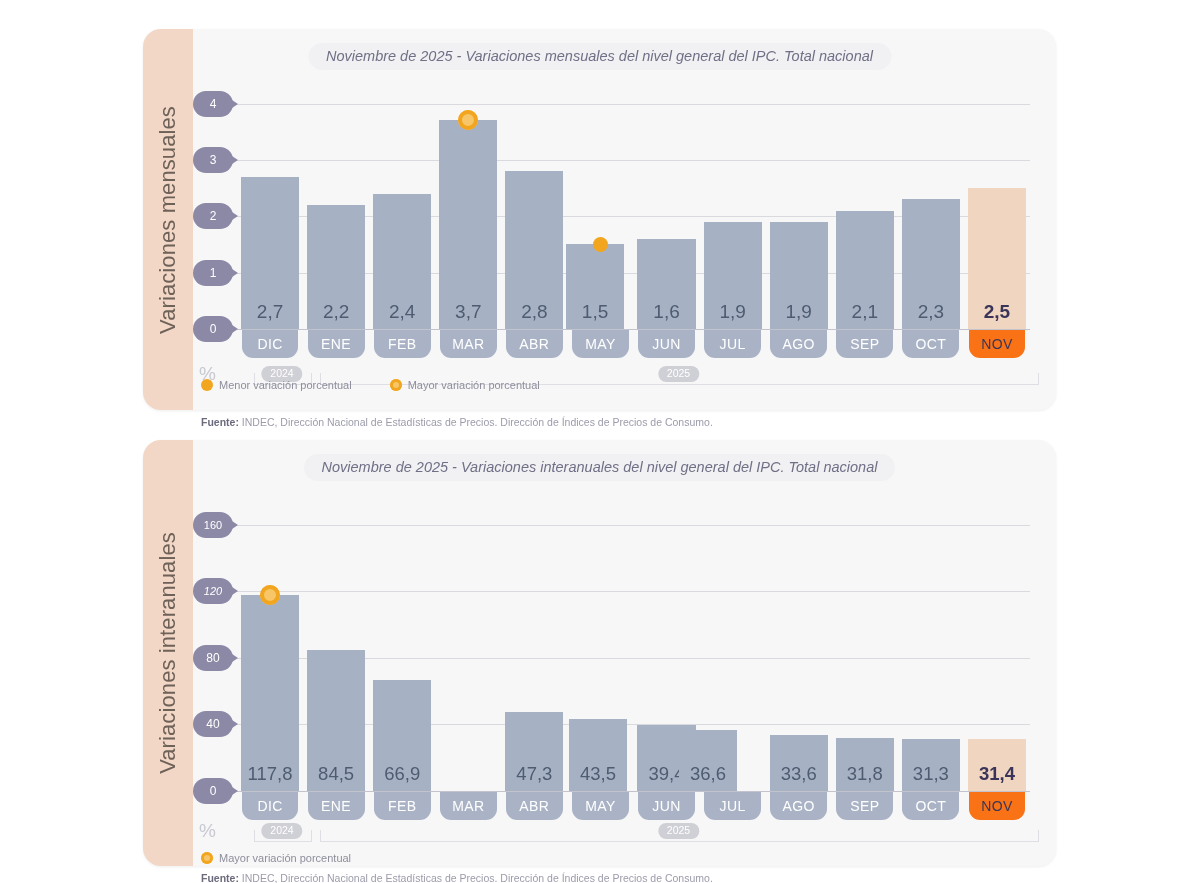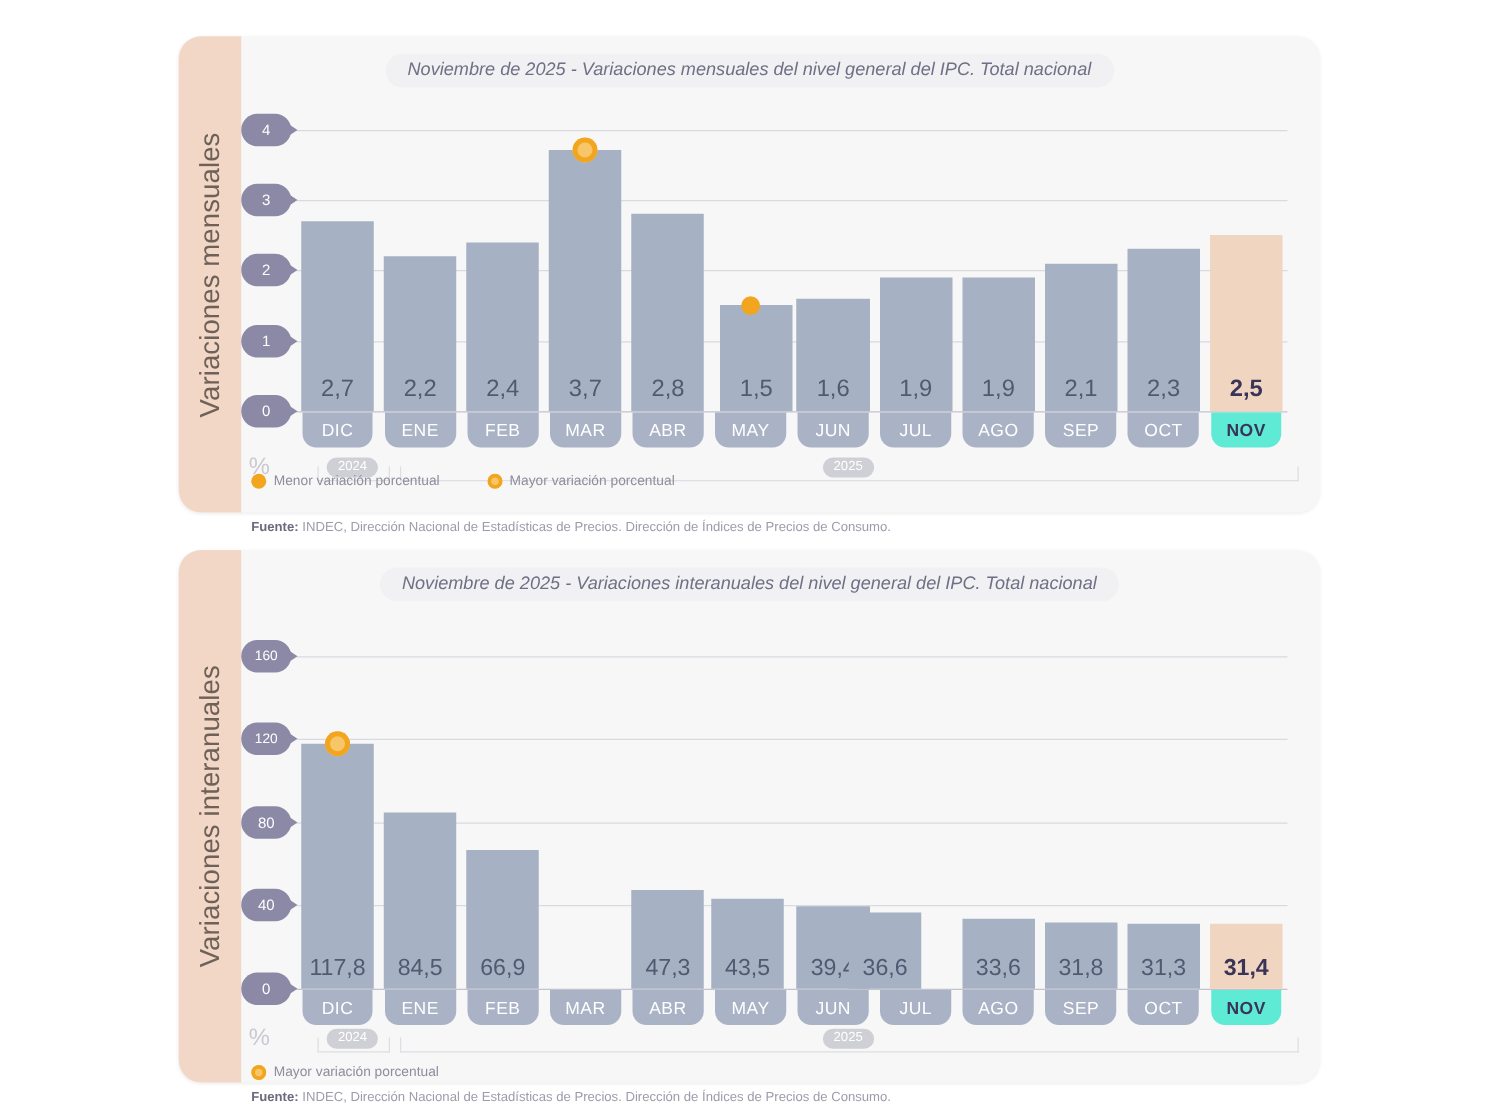--- a/index.html
+++ b/index.html
@@ -143,21 +143,21 @@
   }
   .chip{
     position:absolute;top:0;height:28px;
     background:#aab3c6;
     border-radius:0 0 11px 11px;
     color:#ffffff;
     font-size:14px;
     display:flex;align-items:center;justify-content:center;
     letter-spacing:.4px;
   }
-  .chip.hl{background:#5eead4;color:#3a3558;font-weight:bold;}
+  .chip.hl{background:#f97316;color:#3a3558;font-weight:normal;}
 
   
   .axisrow{
     position:absolute;left:50px;right:14px;height:22px;
   }
   .pct{
     position:absolute;left:6px;top:0;
     color:#c9c9d2;font-size:19px;
   }
   .bracket{
@@ -252,21 +252,21 @@
               <div class="barval">2,4</div>
             </div>
             <div class="barcol" style="left: 198.25px; width: 66.0833px;">
               <div class="bar" style="height: 208.545px;"></div>
               <div class="barval">3,7</div>
             </div>
             <div class="barcol" style="left: 264.333px; width: 66.0833px;">
               <div class="bar" style="height: 157.818px;"></div>
               <div class="barval">2,8</div>
             </div>
-            <div class="barcol" style="left: 335px; width: 66.0833px;">
+            <div class="barcol" style="left: 325px; width: 66.0833px;">
               <div class="bar" style="height: 84.5455px;"></div>
               <div class="barval">1,5</div>
             </div>
             <div class="barcol" style="left: 396.5px; width: 66.0833px;">
               <div class="bar" style="height: 90.1818px;"></div>
               <div class="barval">1,6</div>
             </div>
             <div class="barcol" style="left: 462.583px; width: 66.0833px;">
               <div class="bar" style="height: 107.091px;"></div>
               <div class="barval">1,9</div>
@@ -354,21 +354,21 @@
             <div class="nib"></div>
             <div class="yval">40</div>
           </div>
           <div class="gridline" style="top: 159.818px;"></div>
           <div class="ytick" style="top: 159.818px;">
             <div class="drop"></div>
             <div class="nib"></div>
             <div class="yval">80</div>
           </div>
           <div class="gridline" style="top: 93.2273px;"></div>
-          <div class="ytick small" style="top: 93.2273px;">
+          <div class="ytick small" style="top: 93.2273px; font-style: italic;">
             <div class="drop"></div>
             <div class="nib"></div>
             <div class="yval">120</div>
           </div>
           <div class="gridline" style="top: 26.6364px;"></div>
           <div class="ytick small" style="top: 26.6364px;">
             <div class="drop"></div>
             <div class="nib"></div>
             <div class="yval">160</div>
           </div>

